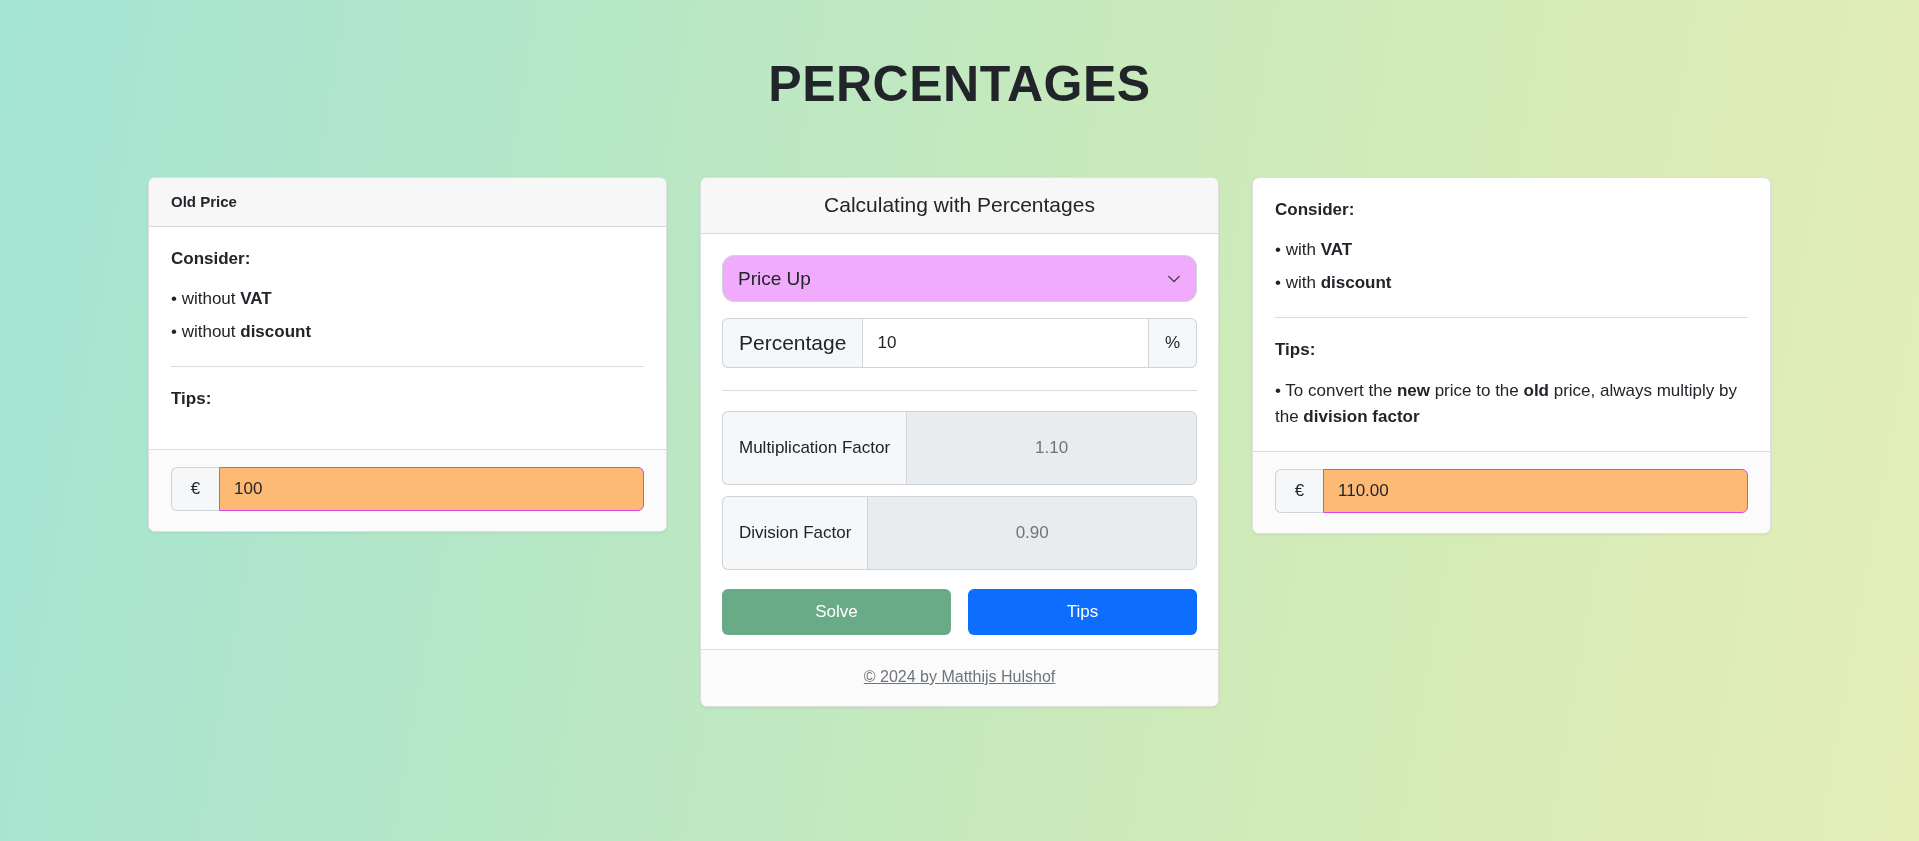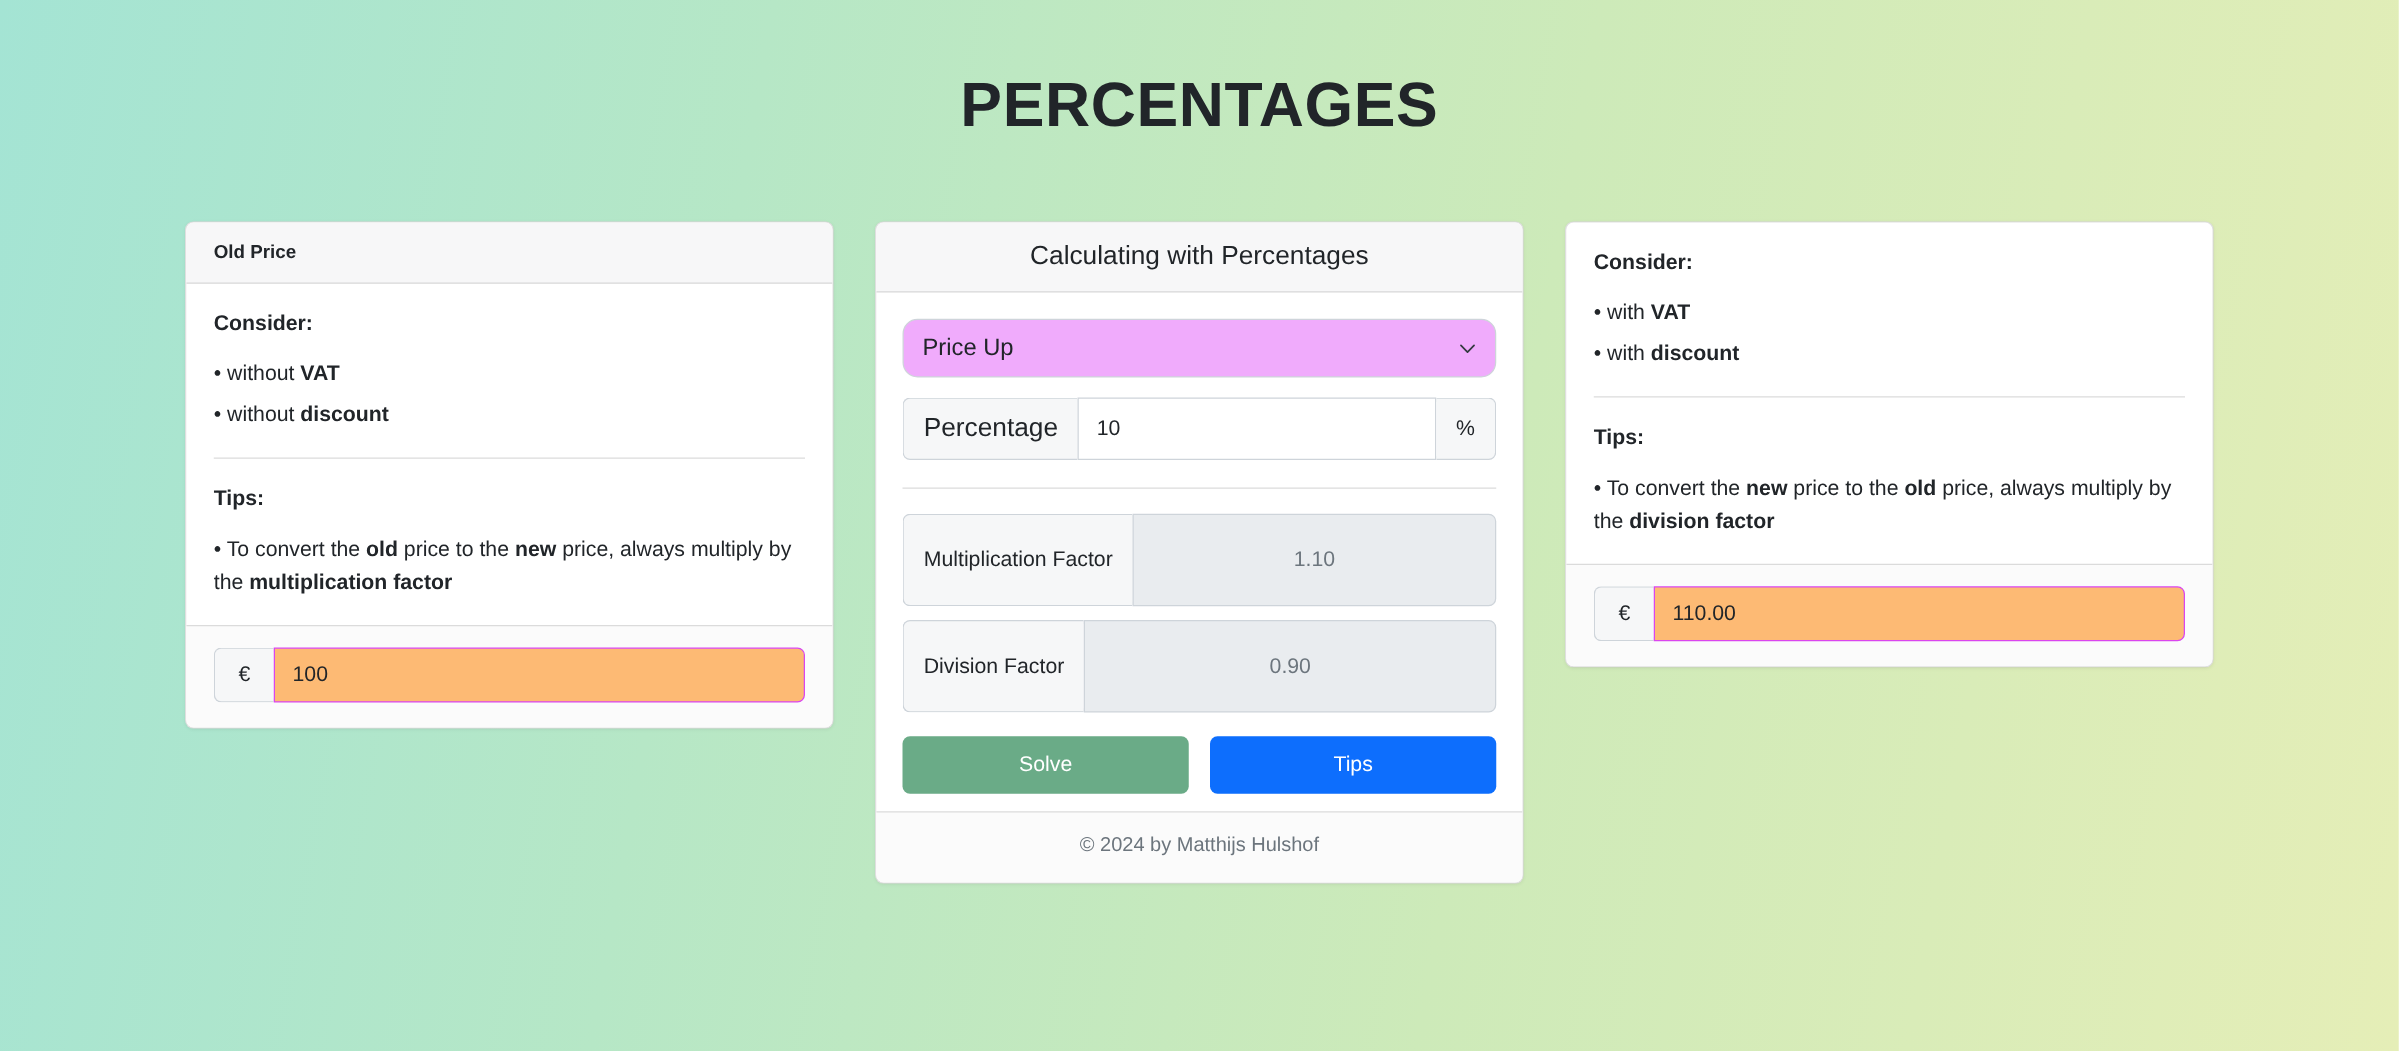--- a/index.html
+++ b/index.html
@@ -245,20 +245,21 @@
   .btn-solve { background: #6aab87; }
   .btn-reset { background: #0d6efd; }
 
   .card-footer-note {
     border-top: 1px solid rgba(0,0,0,.125);
     background: #fbfbfb;
     text-align: center;
     padding: 18px 10px 20px 10px;
     font-size: 16px;
     color: #6c757d;
+    text-decoration: underline;
   }
 </style>
 </head>
 <body>
 
 <h1 class="page-title">PERCENTAGES</h1>
 
 <div class="columns">
 
   <div class="card card-side">
@@ -266,23 +267,20 @@
     <div class="card-body">
       <p class="lead">Consider:</p>
       <p class="bullet">
         <span>• without </span><b>VAT</b>
       </p>
       <p class="bullet">
         <span>• without </span><b>discount</b>
       </p>
       <hr class="divider">
       <p class="lead">Tips:</p>
-      <p class="tip">
-        <span>• To convert the </span><b>old</b><span> price to the </span><b>new</b><span> price, always multiply by the </span><b>multiplication factor</b>
-      </p>
     </div>
     <div class="card-footer-input">
       <div class="input-group">
         <span class="ig-addon">€</span>
         <input class="ig-field" type="text" value="100" style="">
       </div>
     </div>
   </div>
 
   <div class="card card-center">

